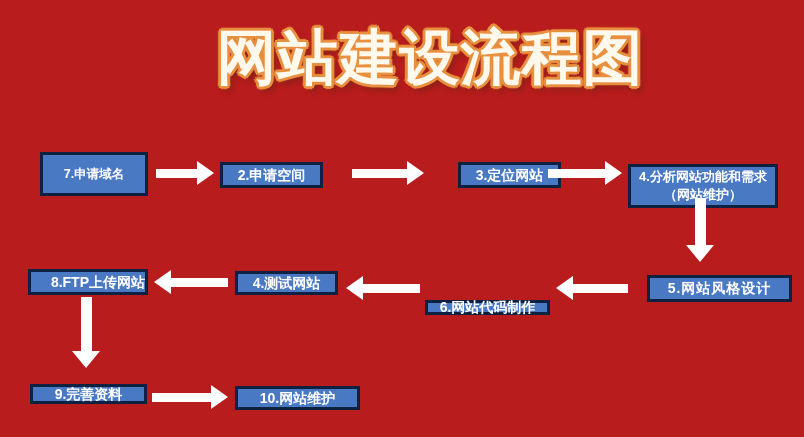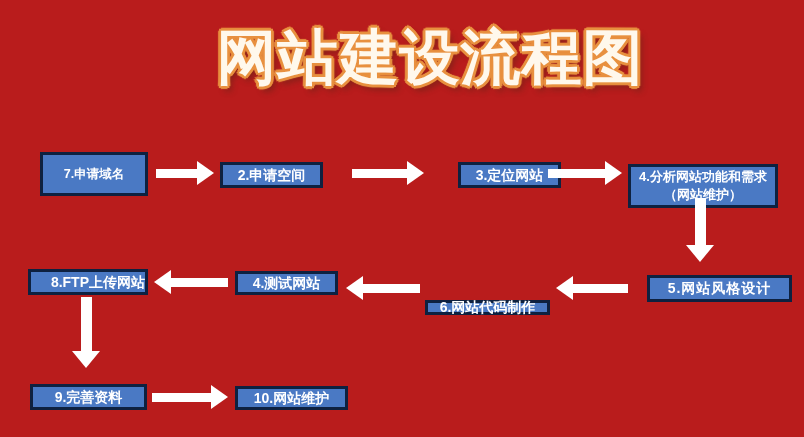--- a/index.html
+++ b/index.html
@@ -33,22 +33,22 @@
     text-align:center; white-space:nowrap;
   }
   .n1  { left:40px;  top:152px; width:108px; height:44px; font-size:12.5px; line-height:1.35; }
   .n2  { left:220px; top:162px; width:103px; height:26px; }
   .n3  { left:458px; top:162px; width:103px; height:26px; }
   .n4  { left:628px; top:152px; width:150px; height:44px; font-size:13px; line-height:1.35;margin-top:12px; }
   .n5  { left:647px; top:275px; width:145px; height:27px; letter-spacing:1px; }
   .n6  { left:425px; top:276px; width:125px; height:15px;margin-top:24px; }
   .n7  { left:235px; top:271px; width:103px; height:24px; }
   .n8  { left:28px;  top:269px; width:120px; height:26px;align-items:flex-end; }
-  .n9  { left:30px;  top:384px; width:117px; height:26px; }
-  .n10 { left:235px; top:386px; width:113px; height:24px; }
+  .n9  { left:30px;  top:384px; width:117px; height:20px; }
+  .n10 { left:235px; top:386px; width:125px; height:24px; }
   
   .arrow { position:absolute; display:flex; align-items:center; }
   .arrow .shaft { flex:1; height:9px; background:#ffffff; }
   .arrow.right .head {
     width:0; height:0;
     border-top:12px solid transparent; border-bottom:12px solid transparent;
     border-left:17px solid #ffffff;
   }
   .arrow.left .head {
     width:0; height:0;

